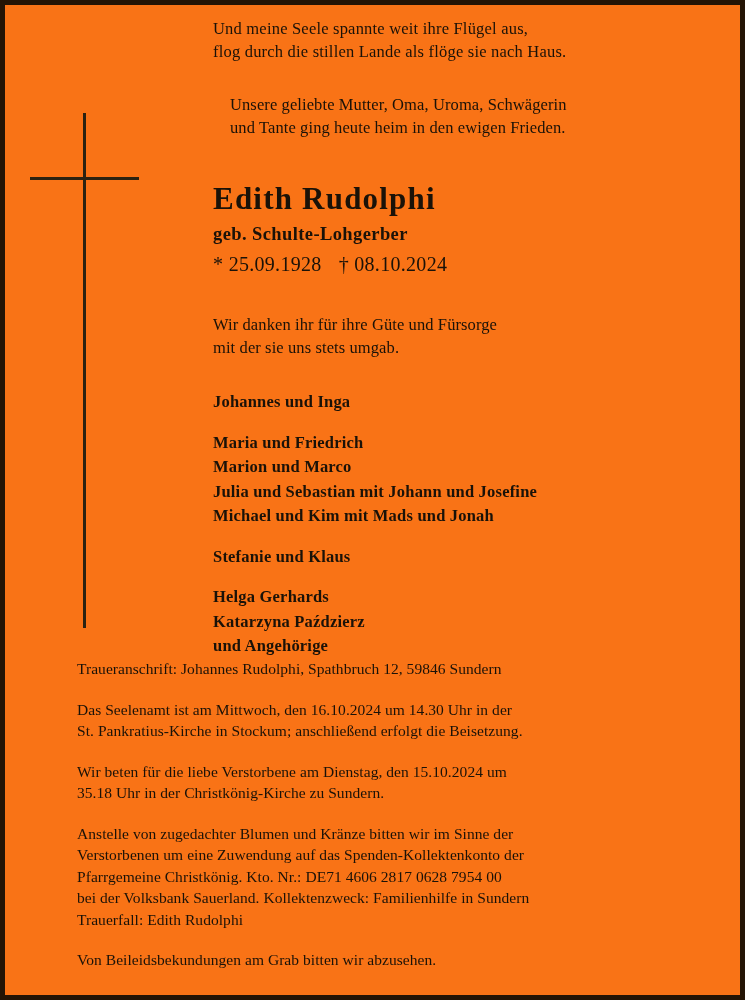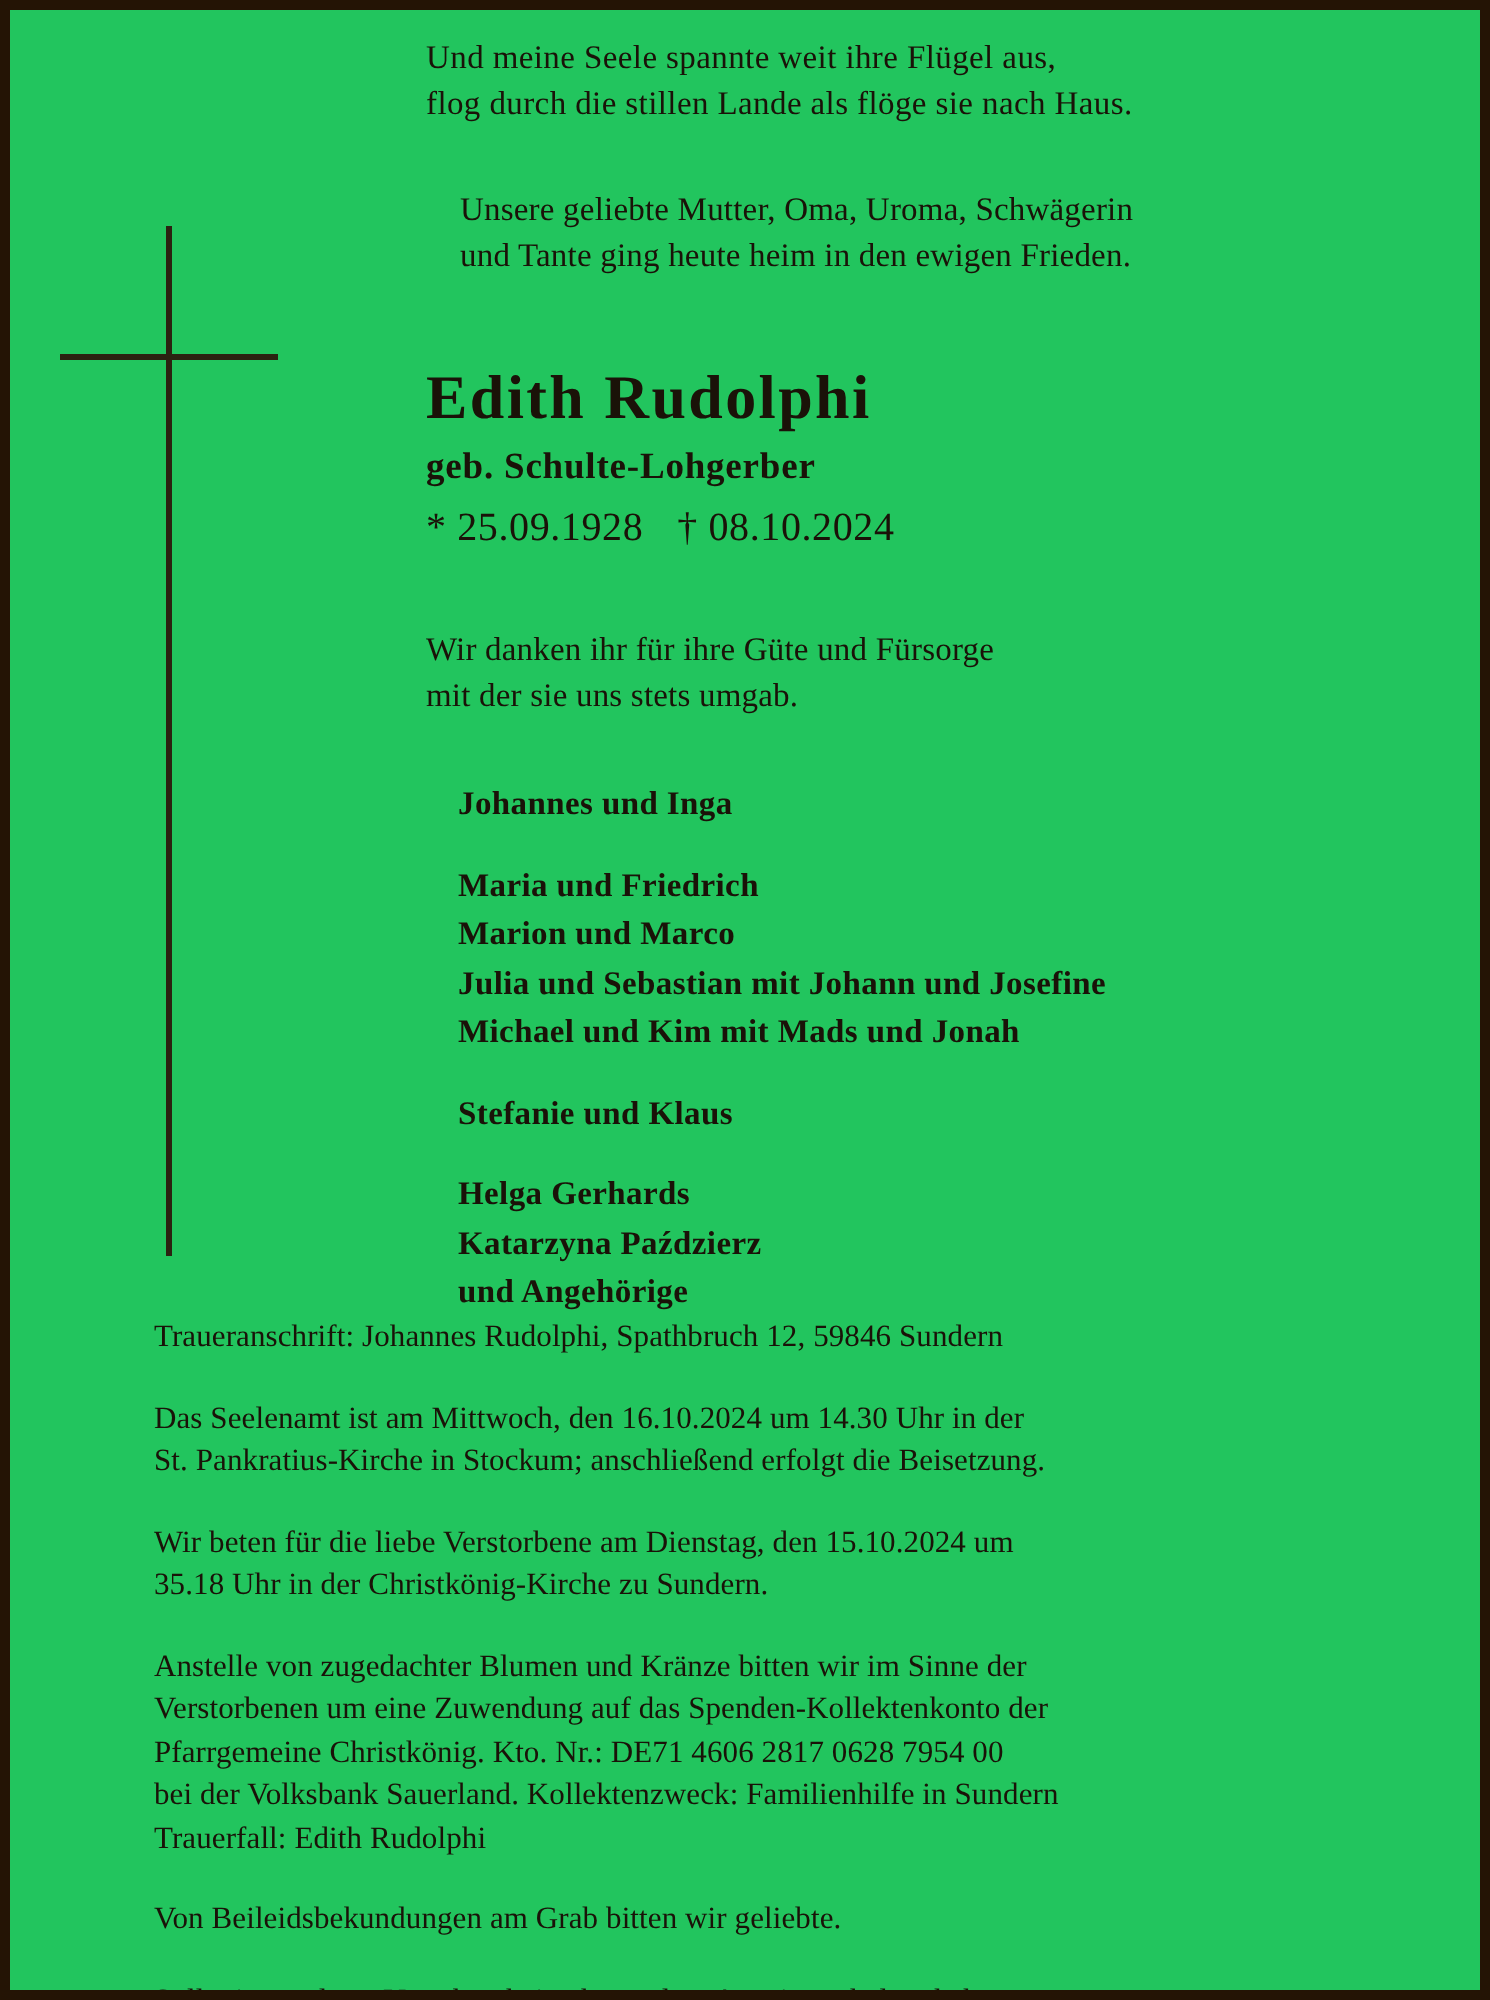--- a/index.html
+++ b/index.html
@@ -14,21 +14,21 @@
     color: #1a1208;
     overflow: hidden;
   }
 
   .notice-frame {
     position: relative;
     box-sizing: border-box;
     width: 745px;
     height: 1000px;
     border: 5px solid #241405;
-    background: #22c55e;
+    background: #f97316;
     overflow: hidden;
   }
 
   .paper {
     position: relative;
     box-sizing: border-box;
     width: 100%;
     height: 100%;
     padding: 0;
   }
@@ -127,21 +127,21 @@
   .thanks-line { display: block; white-space: nowrap; }
 
   
   .family {
     margin-top: 31px;
     font-size: 16.5px;
     font-weight: bold;
     line-height: 24.5px;
     letter-spacing: 0.2px;
   }
-  .family-group { margin-bottom: 16px; margin-left: 16px; }
+  .family-group { margin-bottom: 16px; }
   .family-group:last-child { margin-bottom: 0; }
   .family-name { display: block; white-space: nowrap; }
 
   
   .footer-block {
     position: absolute;
     left: 72px;
     top: 653px;
     width: 610px;
   }
@@ -229,21 +229,21 @@
 
       <p class="footer-par">
         <span class="footer-line">Anstelle von zugedachter Blumen und Kränze bitten wir im Sinne der</span>
         <span class="footer-line">Verstorbenen um eine Zuwendung auf das Spenden-Kollektenkonto der</span>
         <span class="footer-line">Pfarrgemeine Christkönig. Kto. Nr.: DE71 4606 2817 0628 7954 00</span>
         <span class="footer-line">bei der Volksbank Sauerland. Kollektenzweck: Familienhilfe in Sundern</span>
         <span class="footer-line">Trauerfall: Edith Rudolphi</span>
       </p>
 
       <p class="footer-par">
-        <span class="footer-line">Von Beileidsbekundungen am Grab bitten wir geliebte.</span>
+        <span class="footer-line">Von Beileidsbekundungen am Grab bitten wir abzusehen.</span>
       </p>
 
       <p class="footer-par">
         <span class="footer-line">Sollte jemand aus Versehen keine besondere Anzeige erhalten haben,</span>
 
       </p>
 
     </div>
 
   </div>

